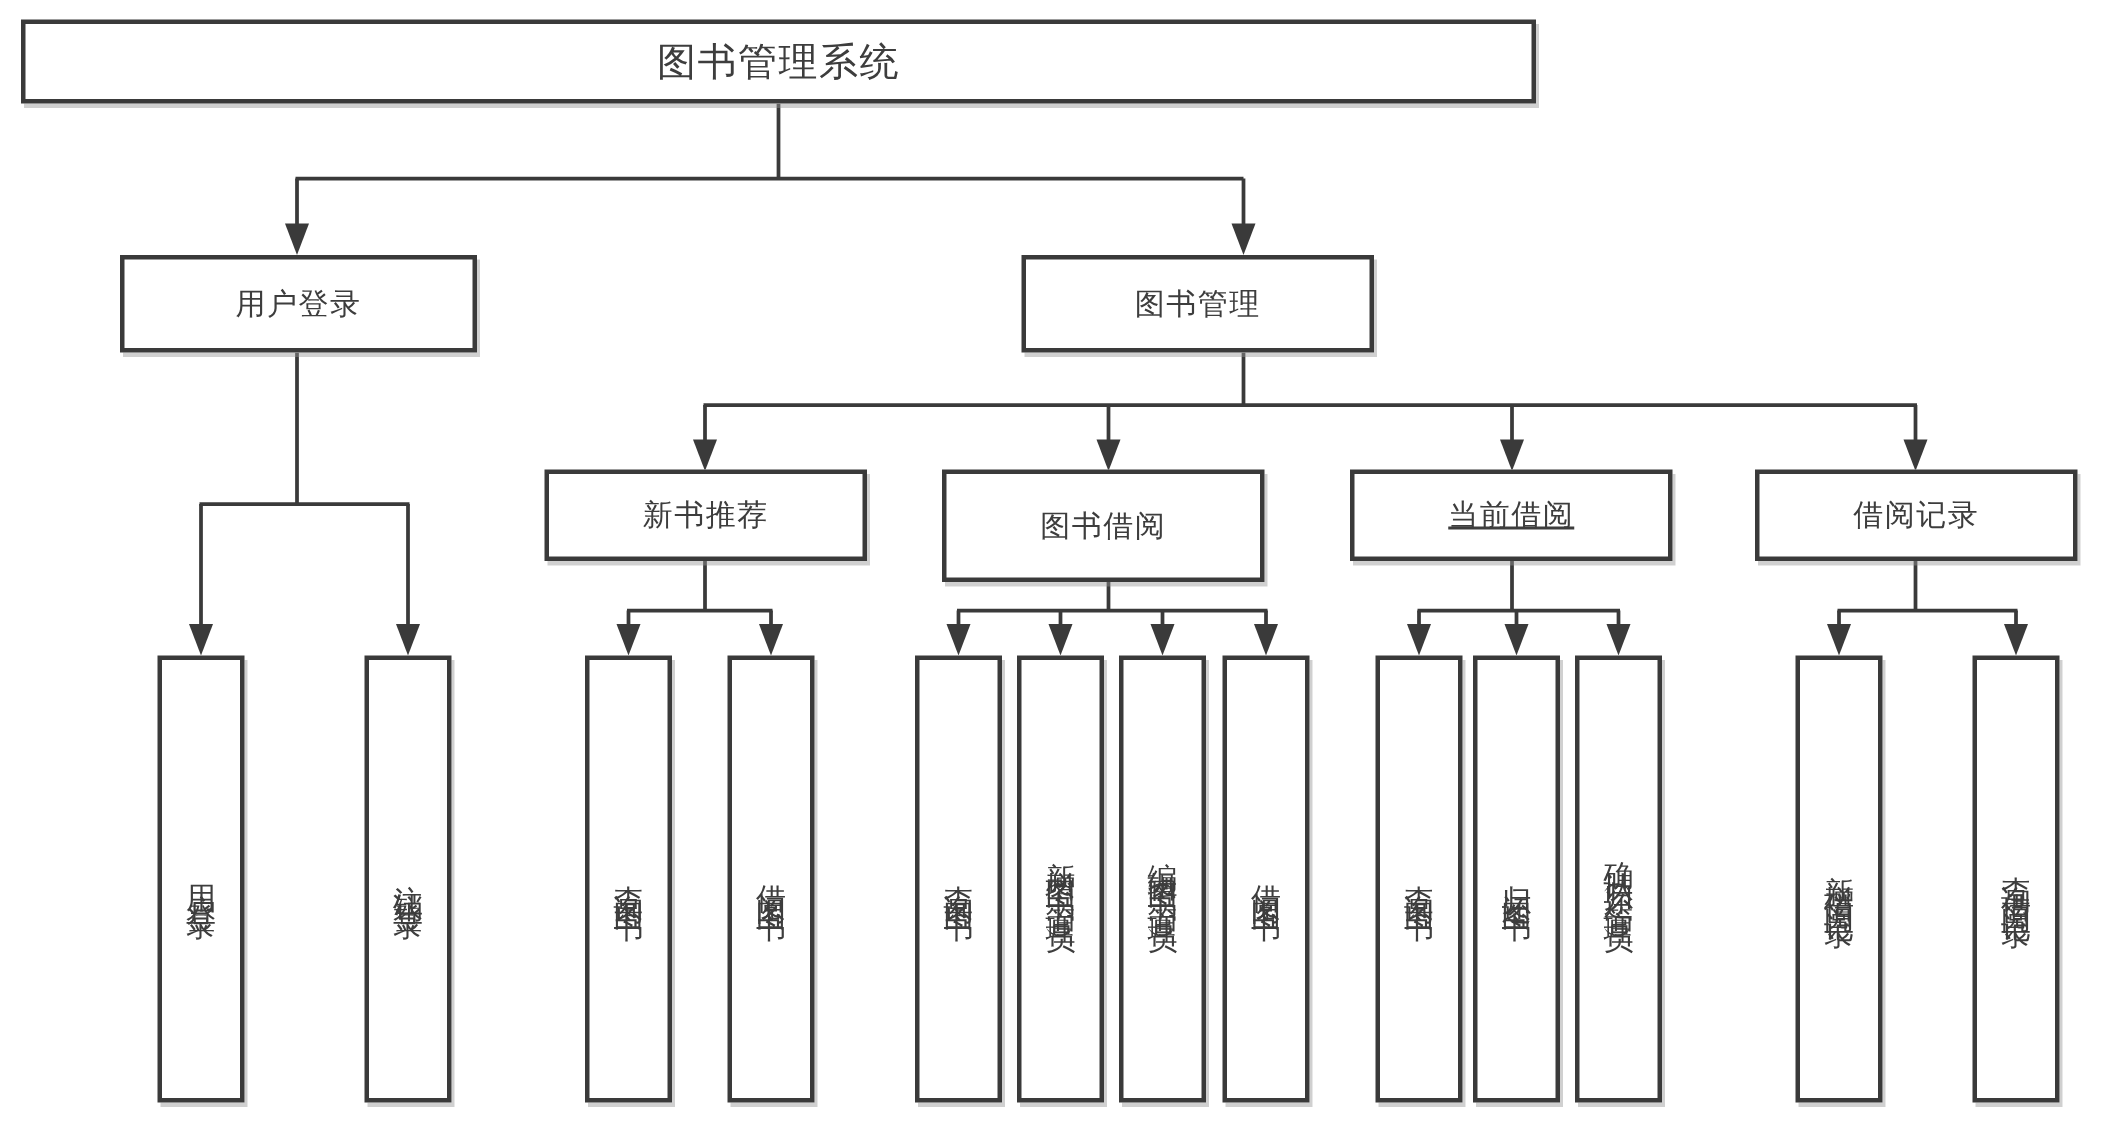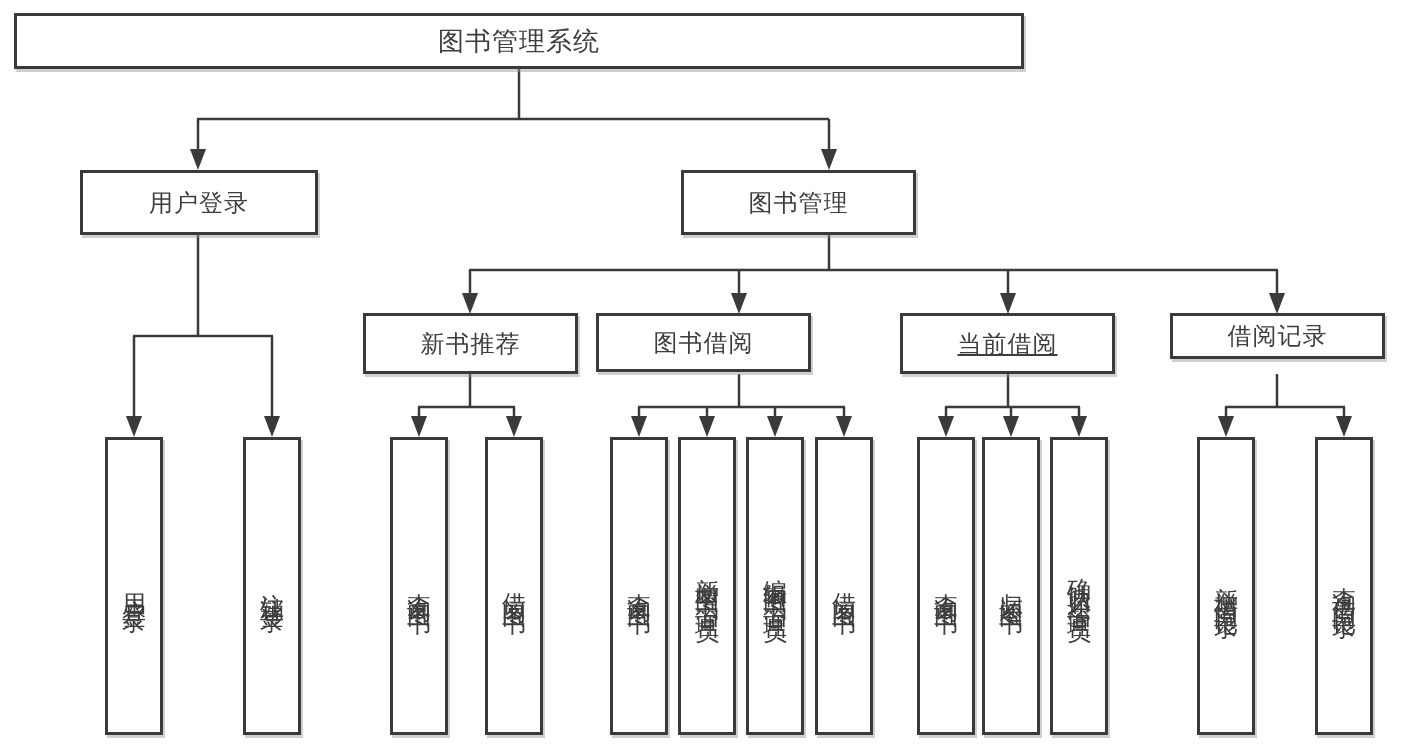--- a/index.html
+++ b/index.html
@@ -25,41 +25,41 @@
   }
   .box {
     position: absolute;
     box-sizing: border-box;
     border: 3px solid #3a3a3a;
     background: #ffffff;
     color: #3d3d3d;
     display: flex;
     align-items: center;
     justify-content: center;
-    font-size: 24px;
+    font-size: 20px;
     letter-spacing: 1px;
     box-shadow: 2px 3px 0 rgba(150,150,150,0.45);
     z-index: 2;
     white-space: nowrap;
   }
   .box.root { font-size: 26px; }
   .vbox {
     writing-mode: vertical-rl;
     text-orientation: mixed;
     letter-spacing: 6px;
     white-space: normal;
   }
   
   .n-root   { left: 14px;   top: 13px;  width: 1010px; height: 56px; }
   .n-login  { left: 80px;   top: 170px; width: 238px;  height: 65px; }
   .n-mgmt   { left: 681px;  top: 170px; width: 235px;  height: 65px; }
   .n-rec    { left: 363px;  top: 313px; width: 215px;  height: 61px; }
-  .n-borrow { left: 596px;  top: 313px; width: 215px;  height: 59px; }
+  .n-borrow { left: 628px;  top: 313px; width: 215px;  height: 75px; }
   .n-cur    { left: 900px;  top: 313px; width: 215px;  height: 61px; text-decoration: underline; }
-  .n-hist   { left: 1170px; top: 313px; width: 215px;  height: 46px; }
+  .n-hist   { left: 1170px; top: 313px; width: 215px;  height: 61px; }
   .leaf     { top: 437px; width: 58px; height: 298px; }
   .l-g1a { left: 105px; }
   .l-g1b { left: 243px; }
   .l-g2a { left: 390px; }
   .l-g2b { left: 485px; }
   .l-g3a { left: 610px; }
   .l-g3b { left: 678px; }
   .l-g3c { left: 746px; }
   .l-g3d { left: 815px; }
   .l-g4a { left: 917px; }

